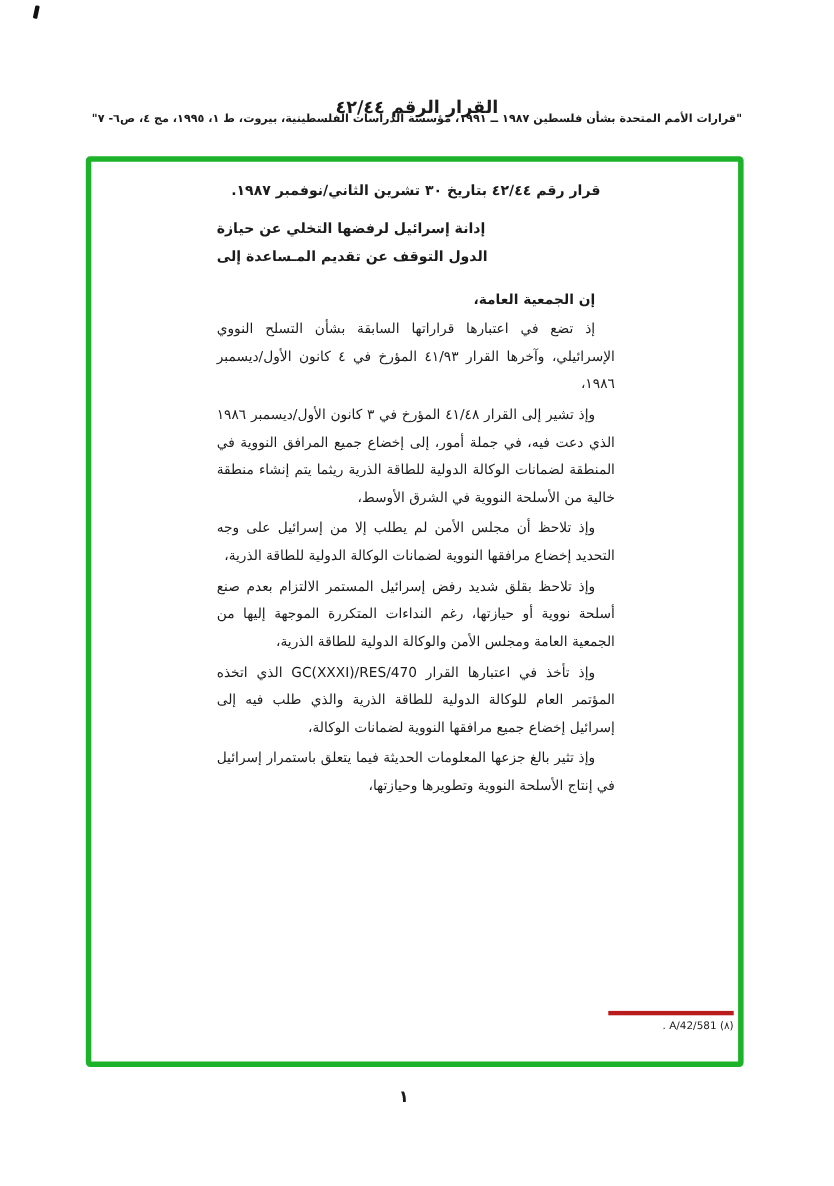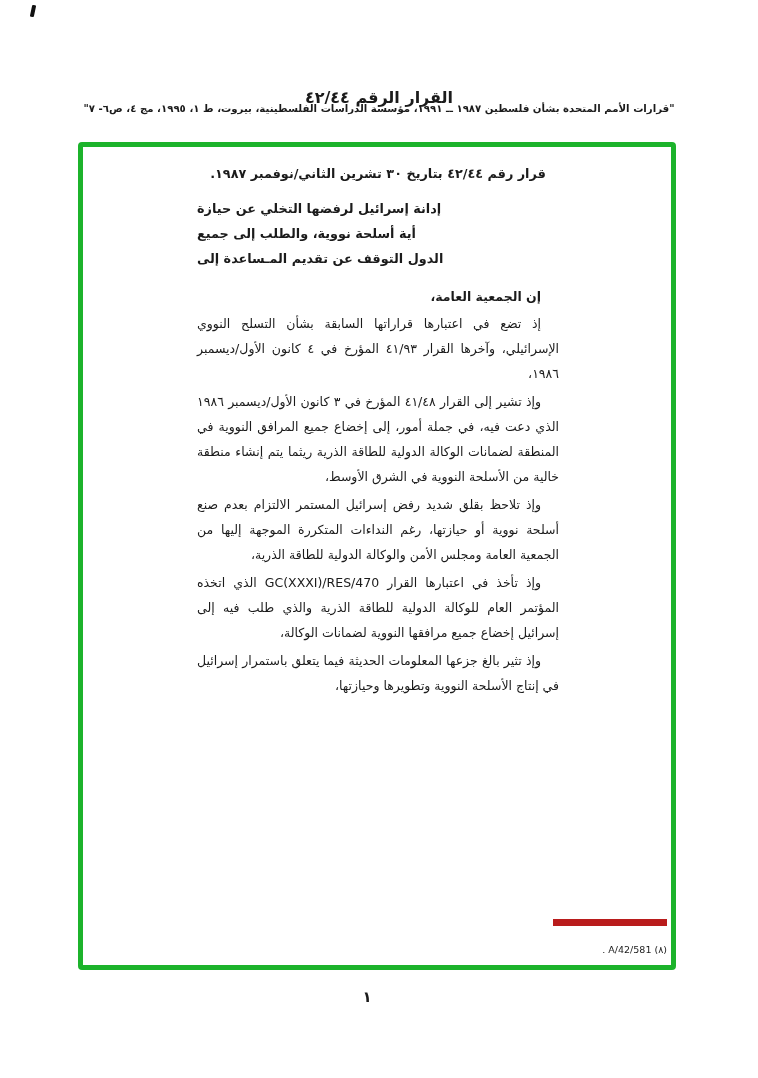--- a/index.html
+++ b/index.html
@@ -44,21 +44,21 @@
   .opening{
     font-weight:bold;text-indent:18px;margin:0 0 2px 0;
   }
   .para{
     margin:0 0 3px 0;text-align:justify;text-indent:18px;
   }
   .para .lead{font-weight:normal;}
   .para sup{font-size:8.5px;line-height:0;}
   .footnote{
     position:absolute;top:772px;right:4px;width:114px;
-    border-top:7px solid #b91c1c;padding-top:18px;
+    border-top:4px solid #b91c1c;padding-top:4px;
     font-size:9.5px;line-height:12px;text-align:right;
     white-space:nowrap;
   }
   .page-number{
     position:absolute;top:988px;left:0;width:734px;
     text-align:center;font-size:15px;font-weight:bold;
   }
 </style>
 </head>
 <body>
@@ -67,30 +67,30 @@
 
 <div class="doc-title">القرار الرقم ٤٢/٤٤</div>
 
 <div class="source-line">"قرارات الأمم المتحدة بشأن فلسطين ١٩٨٧ ــ ١٩٩١، مؤسسة الدراسات الفلسطينية، بيروت، ط ١، ١٩٩٥، مج ٤، ص٦- ٧"</div>
 
 <div class="green-box">
   <div class="text-col">
     <p class="res-line">قرار رقم ٤٢/٤٤ بتاريخ ٣٠ تشرين الثاني/نوفمبر ١٩٨٧.</p>
     <div class="res-heading">
       <div>إدانة إسرائيل لرفضها التخلي عن حيازة</div>
-      <div>أية أسلحة نووية، والطلب إلى جميع</div>
       <div>الدول التوقف عن تقديم المـساعدة إلى</div>
     </div>
     <p class="opening">إن الجمعية العامة،</p>
     <section id="paras">
   <p class="para"><b class="lead">إذ تضع في اعتبارها</b><span class="ptext"> قراراتها السابقة بشأن التسلح النووي الإسرائيلي، وآخرها القرار ٤١/٩٣ المؤرخ في ٤ كانون الأول/ديسمبر ١٩٨٦،</span></p>
 
   <p class="para"><b class="lead">وإذ تشير</b><span class="ptext"> إلى القرار ٤١/٤٨ المؤرخ في ٣ كانون الأول/ديسمبر ١٩٨٦ الذي دعت فيه، في جملة أمور، إلى إخضاع جميع المرافق النووية في المنطقة لضمانات الوكالة الدولية للطاقة الذرية ريثما يتم إنشاء منطقة خالية من الأسلحة النووية في الشرق الأوسط،</span></p>
 
 
+  <p class="para"><b class="lead">وإذ تلاحظ</b><span class="ptext"> أن مجلس الأمن لم يطلب إلا من إسرائيل على وجه التحديد إخضاع مرافقها النووية لضمانات الوكالة الدولية للطاقة الذرية،</span></p>
 
 
   <p class="para"><b class="lead">وإذ تلاحظ بقلق شديد</b><span class="ptext"> رفض إسرائيل المستمر الالتزام بعدم صنع أسلحة نووية أو حيازتها، رغم النداءات المتكررة الموجهة إليها من الجمعية العامة ومجلس الأمن والوكالة الدولية للطاقة الذرية،</span></p>
 
   <p class="para"><b class="lead">وإذ تأخذ في اعتبارها</b><span class="ptext"> القرار GC(XXXI)/RES/470 الذي اتخذه المؤتمر العام للوكالة الدولية للطاقة الذرية والذي طلب فيه إلى إسرائيل إخضاع جميع مرافقها النووية لضمانات الوكالة،</span></p>
 
   <p class="para"><b class="lead">وإذ تثير بالغ جزعها</b><span class="ptext"> المعلومات الحديثة فيما يتعلق باستمرار إسرائيل في إنتاج الأسلحة النووية وتطويرها وحيازتها،</span></p>
 </section>
   </div>
 

